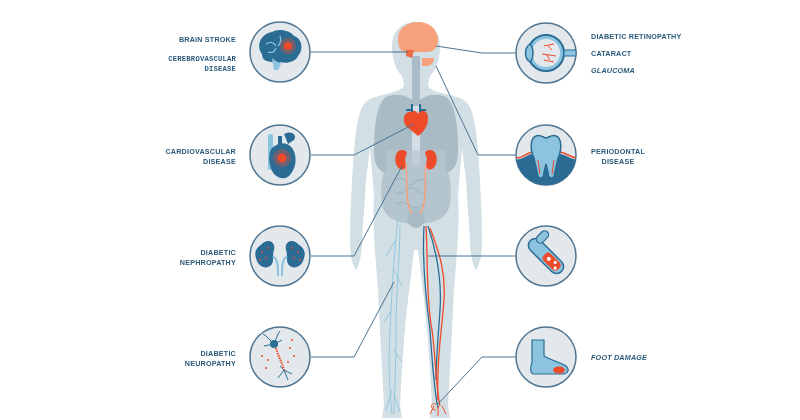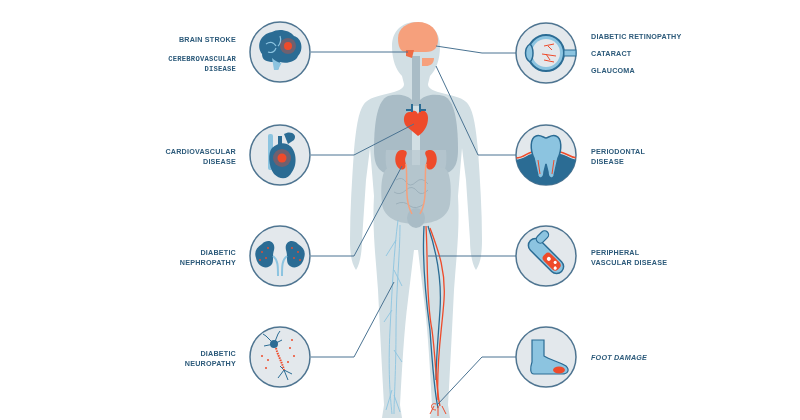--- a/index.html
+++ b/index.html
@@ -226,28 +226,24 @@
     <span>DIABETIC</span>
     <span>NEUROPATHY</span>
   </div>
 
   <div class="label right" style="left:575px; top:32px;">
     <span>DIABETIC RETINOPATHY</span>
   </div>
   <div class="label right" style="left:575px; top:49px;">
     <span>CATARACT</span>
   </div>
-  <div class="label right" style="left:575px; top:66px;">
+  <div class="label right" style="left:575px; top:66px;font-style:italic;">
     <span>GLAUCOMA</span>
   </div>
-  <div class="label right" style="left:575px; top:147px;">
+  <div class="label right" style="left:575px; top:147px;text-align:center;">
     <span>PERIODONTAL</span>
     <span>DISEASE</span>
   </div>
-  <div class="label right" style="left:575px; top:248px;">
-    <span>PERIPHERAL</span>
-    <span>VASCULAR DISEASE</span>
-  </div>
   <div class="label right" style="left:575px; top:353px;font-style:italic;">
     <span>FOOT DAMAGE</span>
   </div>
 
 </div>
 
 </body></html>

